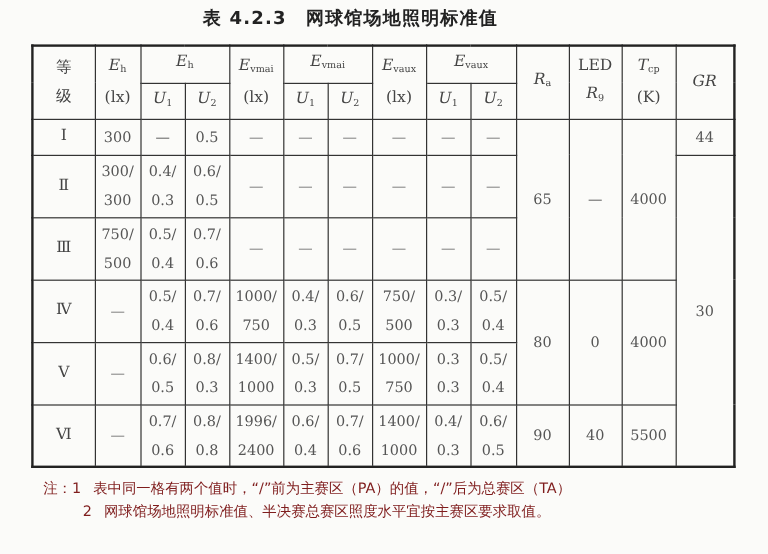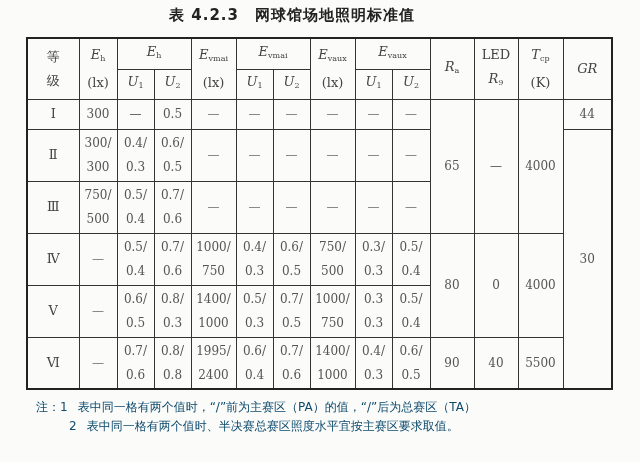--- a/index.html
+++ b/index.html
@@ -3,21 +3,21 @@
 <meta charset="utf-8">
 <style>
   html,body{margin:0;padding:0;background:#fbfbf9;}
   body{width:640px;height:462px;position:relative;overflow:hidden;font-family:"DejaVu Serif","Liberation Serif",serif;color:#333;}
   .title{position:absolute;top:6px;left:0;width:584px;text-align:center;font-family:"DejaVu Sans","Liberation Sans",sans-serif;font-weight:bold;font-size:15px;color:#222;letter-spacing:1px;}
   table{position:absolute;left:26px;top:37px;border-collapse:collapse;border:2px solid #222;table-layout:fixed;}
   td{border:1.5px solid #333;text-align:center;vertical-align:middle;font-size:12px;line-height:24px;padding:0;color:#555;}
   td.h{color:#444;font-size:13px;}
   i{font-style:italic;}
   sub{font-size:8px;vertical-align:-2px;}
-  .notes{position:absolute;left:36px;top:398px;font-size:12px;line-height:19px;color:#0c4a6e;font-family:"DejaVu Sans","Liberation Sans",sans-serif;}
+  .notes{position:absolute;left:36px;top:398px;font-size:12px;line-height:19px;color:#7f1d1d;font-family:"DejaVu Sans","Liberation Sans",sans-serif;}
   .notes div{white-space:nowrap;}
   .dash{color:#777;}
 </style>
 </head>
 <body>
 
 <div class="title">表 4.2.3　网球馆场地照明标准值</div>
 
 <table>
   <colgroup>
@@ -130,29 +130,29 @@
     <td><span>1000/</span><br><span>750</span></td>
     <td><span>0.3</span><br><span>0.3</span></td>
     <td><span>0.5/</span><br><span>0.4</span></td>
   </tr>
 
   <tr style="height:52px">
     <td class="h">Ⅵ</td>
     <td class="dash">—</td>
     <td><span>0.7/</span><br><span>0.6</span></td>
     <td><span>0.8/</span><br><span>0.8</span></td>
-    <td><span>1995/</span><br><span>2400</span></td>
+    <td><span>1996/</span><br><span>2400</span></td>
     <td><span>0.6/</span><br><span>0.4</span></td>
     <td><span>0.7/</span><br><span>0.6</span></td>
     <td><span>1400/</span><br><span>1000</span></td>
     <td><span>0.4/</span><br><span>0.3</span></td>
     <td><span>0.6/</span><br><span>0.5</span></td>
     <td>90</td>
     <td>40</td>
     <td>5500</td>
   </tr>
 </tbody>
   </table>
 
 <div class="notes">
   <div><span>注：</span><span style="margin-right:10px">1</span><span>表中同一格有两个值时，“/”前为主赛区（PA）的值，“/”后为总赛区（TA）</span></div>
-  <div style="padding-left:33px"><span style="margin-right:10px">2</span><span>表中同一格有两个值时、半决赛总赛区照度水平宜按主赛区要求取值。</span></div>
+  <div style="padding-left:33px"><span style="margin-right:10px">2</span><span>网球馆场地照明标准值、半决赛总赛区照度水平宜按主赛区要求取值。</span></div>
 </div>
 
 </body></html>

